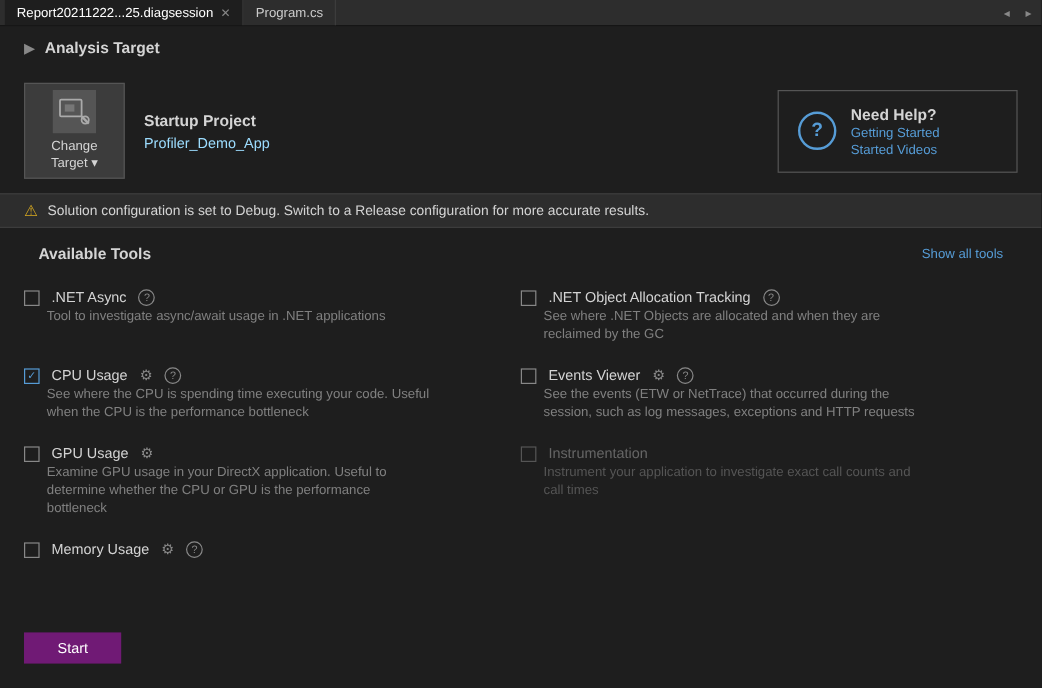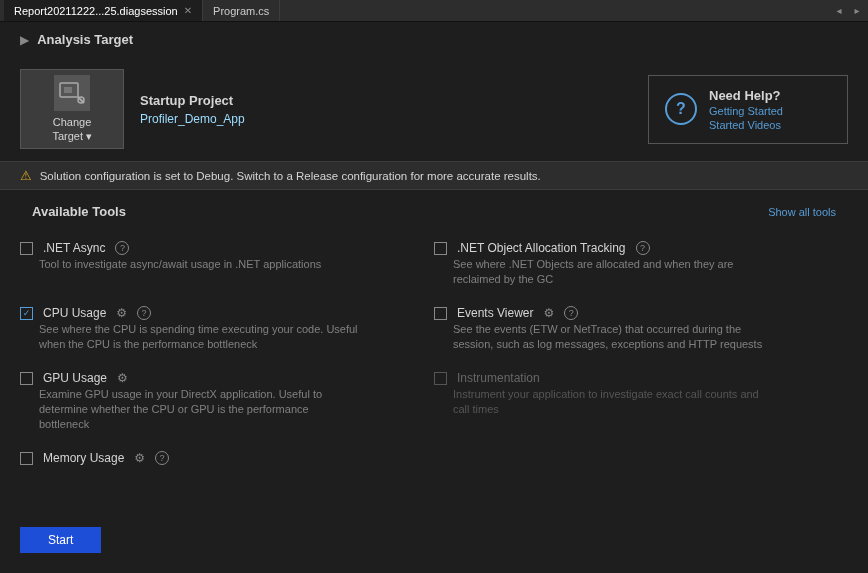--- a/index.html
+++ b/index.html
@@ -96,21 +96,21 @@
       display: flex;
       align-items: center;
       justify-content: space-between;
     }
     .target-left {
       display: flex;
       align-items: center;
       gap: 16px;
     }
     .change-target-btn {
-      width: 104px;
+      width: 84px;
       height: 80px;
       background: #3c3c3c;
       border: 1px solid #555;
       display: flex;
       flex-direction: column;
       align-items: center;
       justify-content: center;
       cursor: pointer;
       gap: 4px;
     }
@@ -288,21 +288,21 @@
       max-width: 340px;
     }
 
     
     .start-area {
       position: absolute;
       bottom: 20px;
       left: 20px;
     }
     .start-button {
-      background: #1d4ed8;
+      background: #701a75;
       color: #fff;
       border: none;
       padding: 6px 28px;
       font-size: 12px;
       cursor: pointer;
       font-family: 'Segoe UI', sans-serif;
     }
 
     
     .tool-item.disabled .tool-name {

